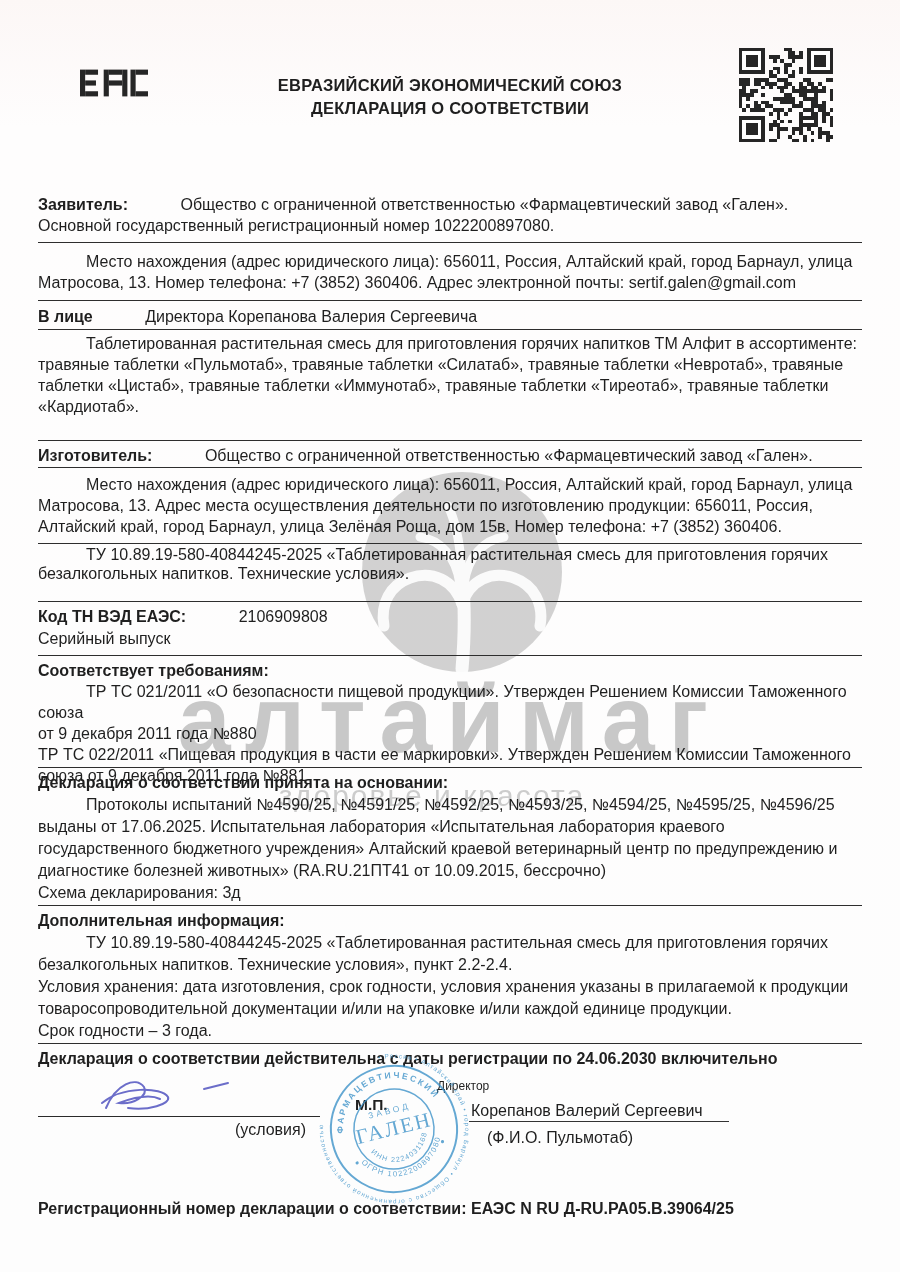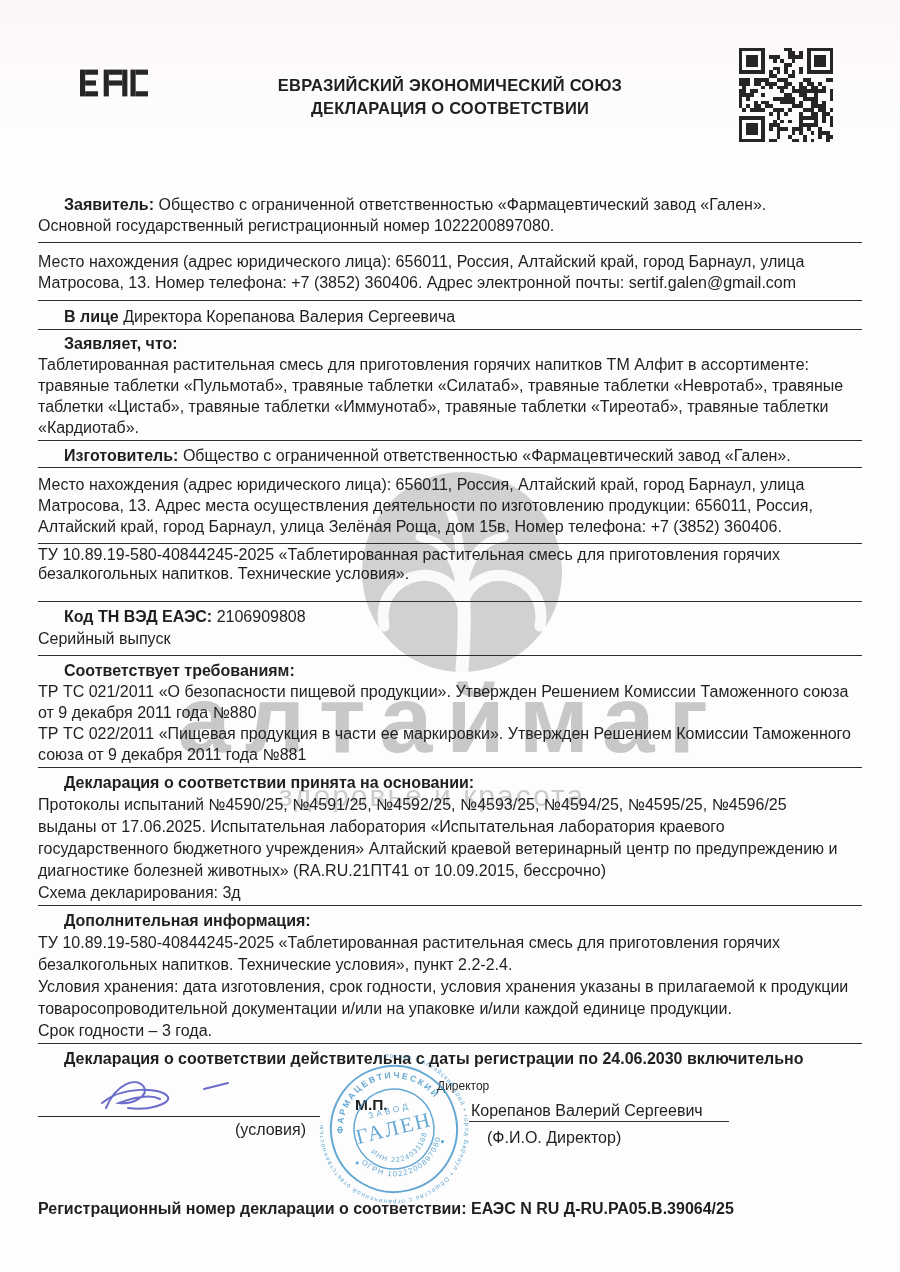--- a/index.html
+++ b/index.html
@@ -1,22 +1,22 @@
 <!DOCTYPE html>
 <html lang="ru"><head>
 <meta charset="utf-8">
 <style>
   html,body{margin:0;padding:0;background:#e9e9e9;}
   .page{position:relative;width:900px;height:1272px;margin:0 auto;overflow:hidden;
         background:linear-gradient(180deg,#fcf7f6 0%,#fefdfd 10%,#fdfdfd 100%);
         font-family:"Liberation Sans",sans-serif;color:#1f1f1f;}
   .abs{position:absolute;}
   .sec{position:absolute;left:38px;width:824px;font-size:16px;line-height:21px;}
-  .sec b{font-weight:700;margin-left:26px;}
-  .sec .txt{white-space:pre-line;}
+  .sec b{font-weight:700;}
+  .sec .txt{white-space:pre-line;margin-left:48px;}
   .blocklabel{display:block;}
   .hr{position:absolute;left:38px;right:38px;border-top:1.6px solid #2e2e2e;height:0;}
   .title{position:absolute;left:0;top:74px;width:900px;text-align:center;
          font-weight:700;font-size:16.5px;line-height:23px;letter-spacing:.2px;}
   
   .wm-brand{position:absolute;top:672px;left:0;width:900px;text-align:center;
         font-size:95px;font-weight:700;line-height:1;color:#c3c3c3;letter-spacing:14px;
         opacity:.9;z-index:0;user-select:none;}
   .wm-tag{position:absolute;top:779px;left:0;width:900px;text-align:center;
         font-size:30px;font-weight:400;color:#cacaca;letter-spacing:2px;
@@ -312,21 +312,20 @@
     </div>
     <div class="hr" style="top:300px;"></div>
 
     <div class="sec" style="top:306px;">
       <b>В лице</b>
       <span class="txt">Директора Корепанова Валерия Сергеевича</span>
     </div>
     <div class="hr" style="top:329px;"></div>
 
     <div class="sec" style="top:333px;">
-      <b class="blocklabel">Заявляет, что:</b>
       <span class="txt">Таблетированная растительная смесь для приготовления горячих напитков ТМ Алфит в ассортименте:
 травяные таблетки «Пульмотаб», травяные таблетки «Силатаб», травяные таблетки «Невротаб», травяные
 таблетки «Цистаб», травяные таблетки «Иммунотаб», травяные таблетки «Тиреотаб», травяные таблетки
 «Кардиотаб».</span>
     </div>
     <div class="hr" style="top:440px;"></div>
 
     <div class="sec" style="top:445px;">
       <b>Изготовитель:</b>
       <span class="txt">Общество с ограниченной ответственностью «Фармацевтический завод «Гален».</span>
@@ -386,21 +385,21 @@
       <b>Декларация о соответствии действительна с даты регистрации по 24.06.2030 включительно</b>
     </div>
 
     <div class="sigline"></div>
     <div class="sigcap">(условия)</div>
     <div class="mp">М.П.</div>
     <div class="dirtitle">Директор</div>
     <div class="dirname">
       <span>Корепанов Валерий Сергеевич</span>
     </div>
-    <div class="fiocap">(Ф.И.О. Директор)</div>
+    <div class="fiocap">(Ф.И.О. Пульмотаб)</div>
 
     <div class="sec regline" style="top:1168px;">
       <span>Регистрационный номер декларации о соответствии:</span>
       <span>ЕАЭС N RU Д-RU.РА05.В.39064/25</span>
     </div>
     <div class="sec regline" style="top:1251px;">
       <span>Дата регистрации декларации о соответствии:</span>
       <span>25.06.2025 г.</span>
     </div>
   </div>

